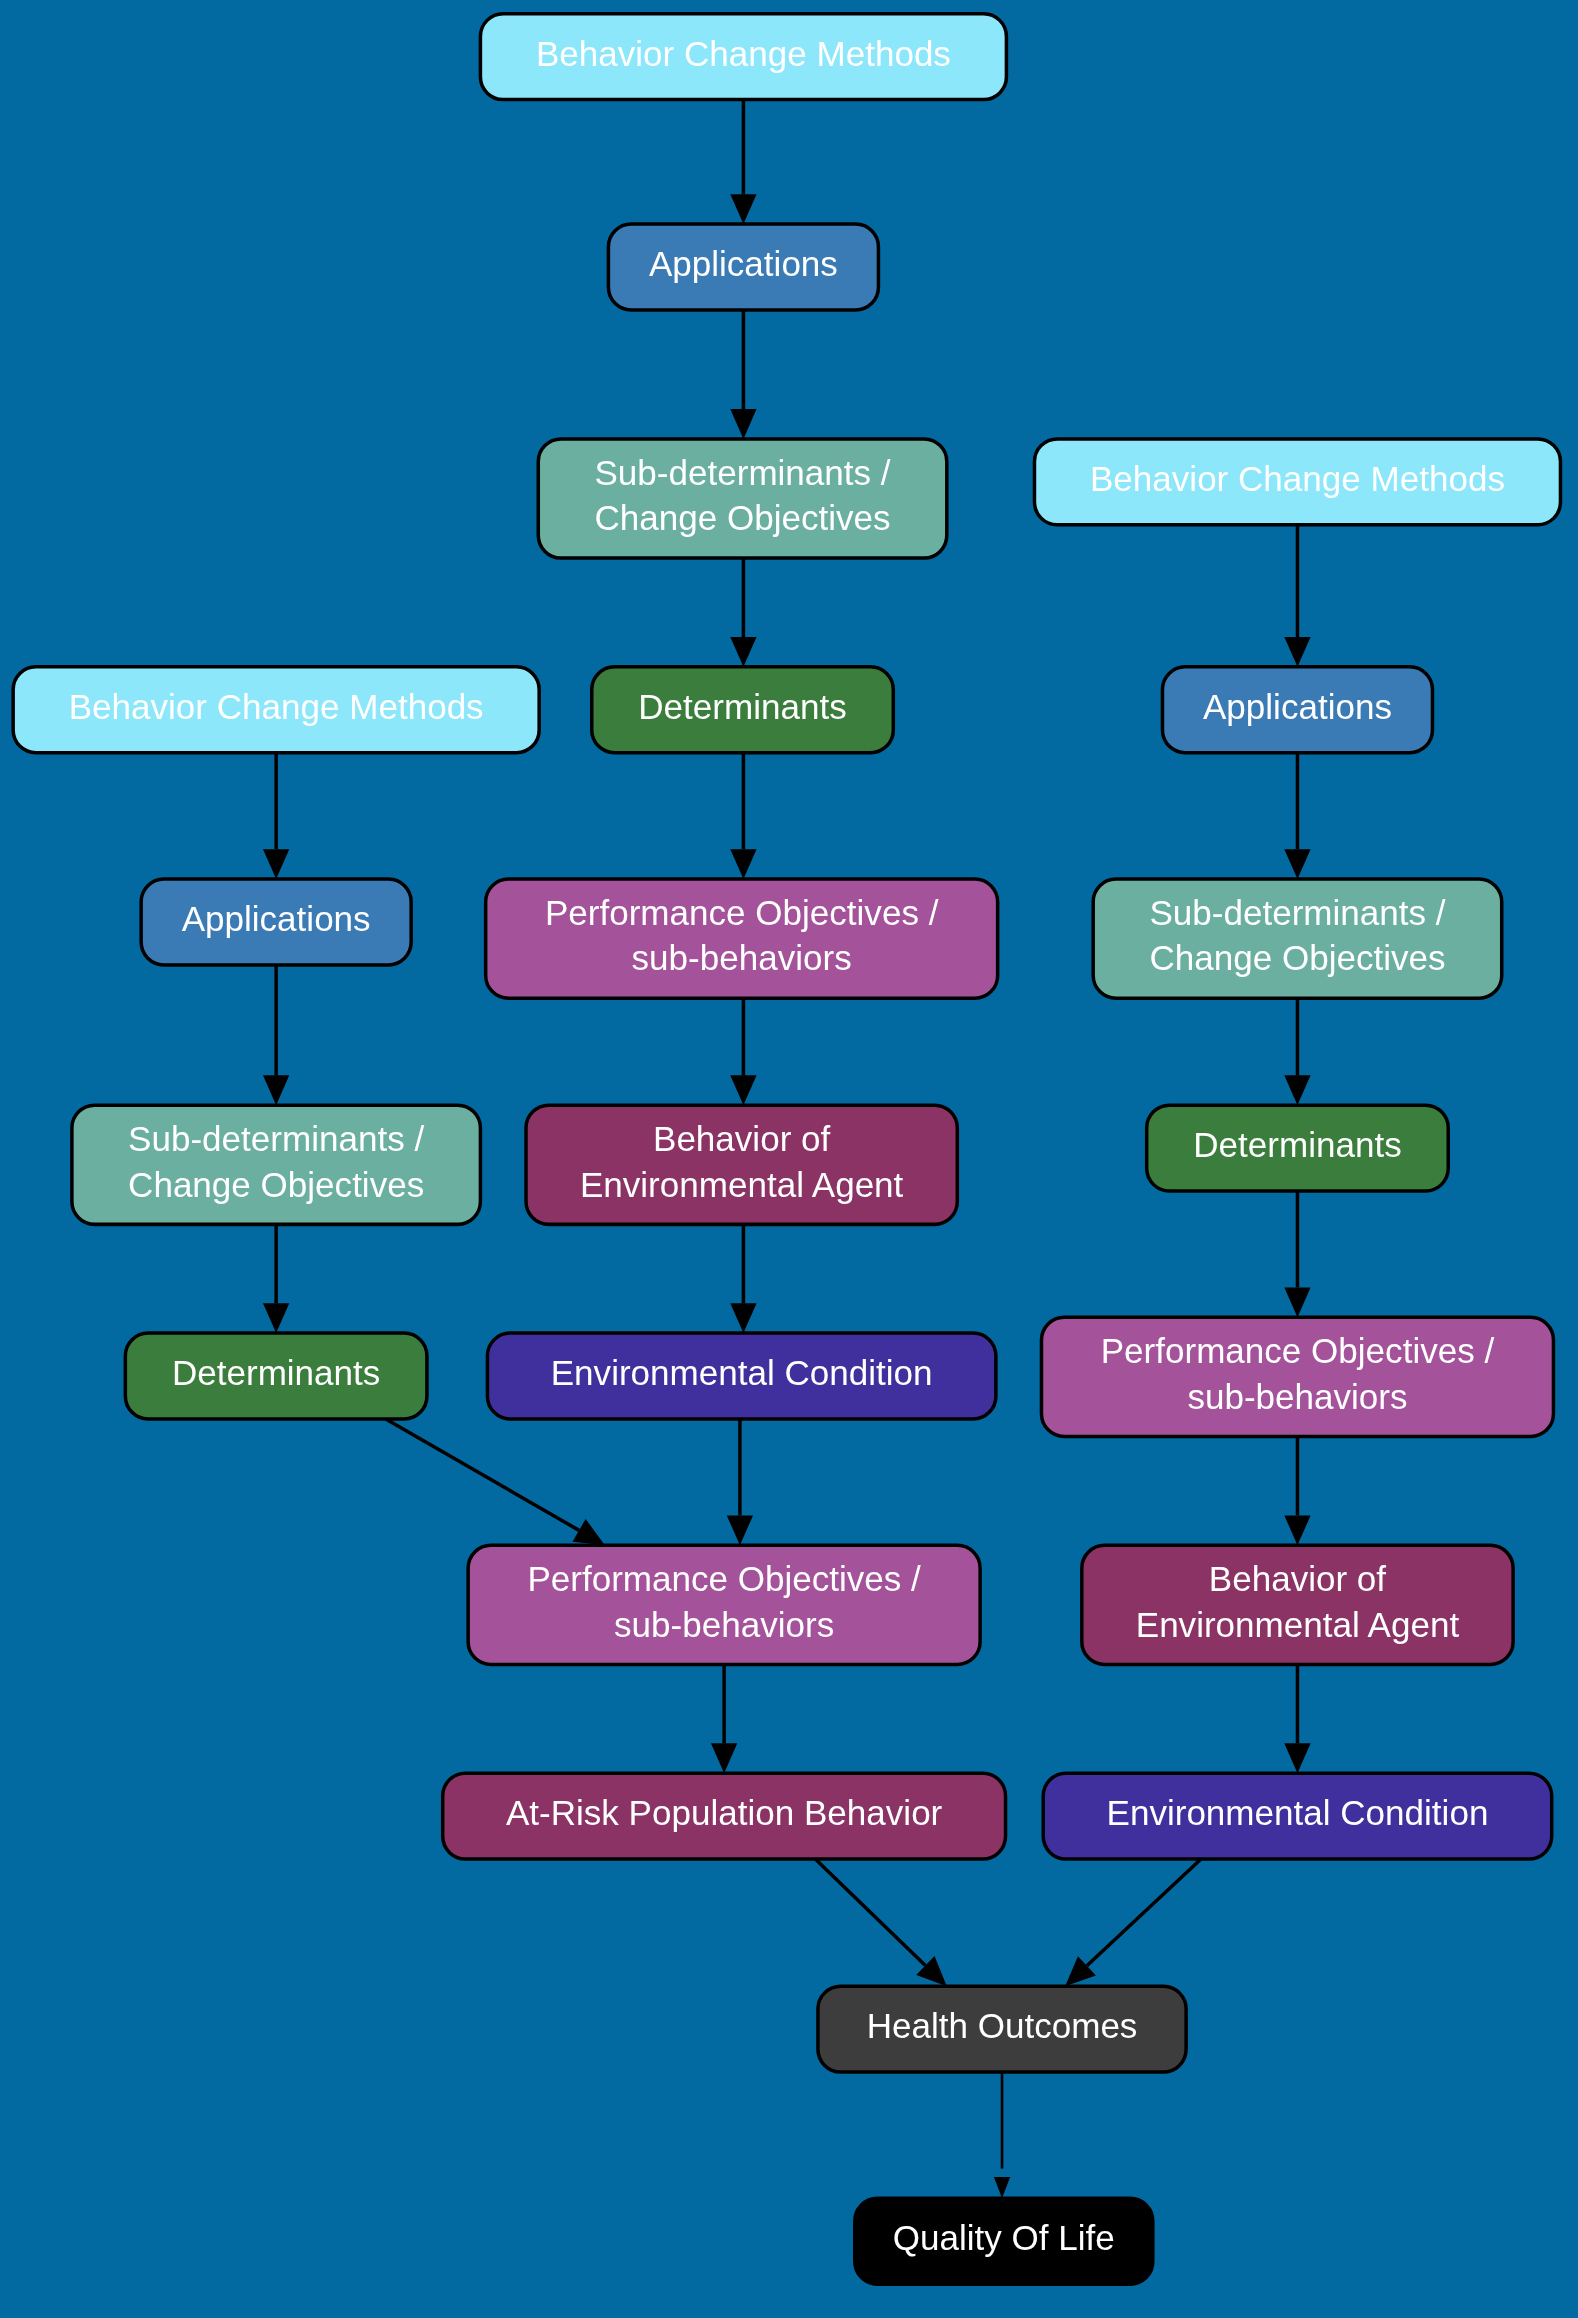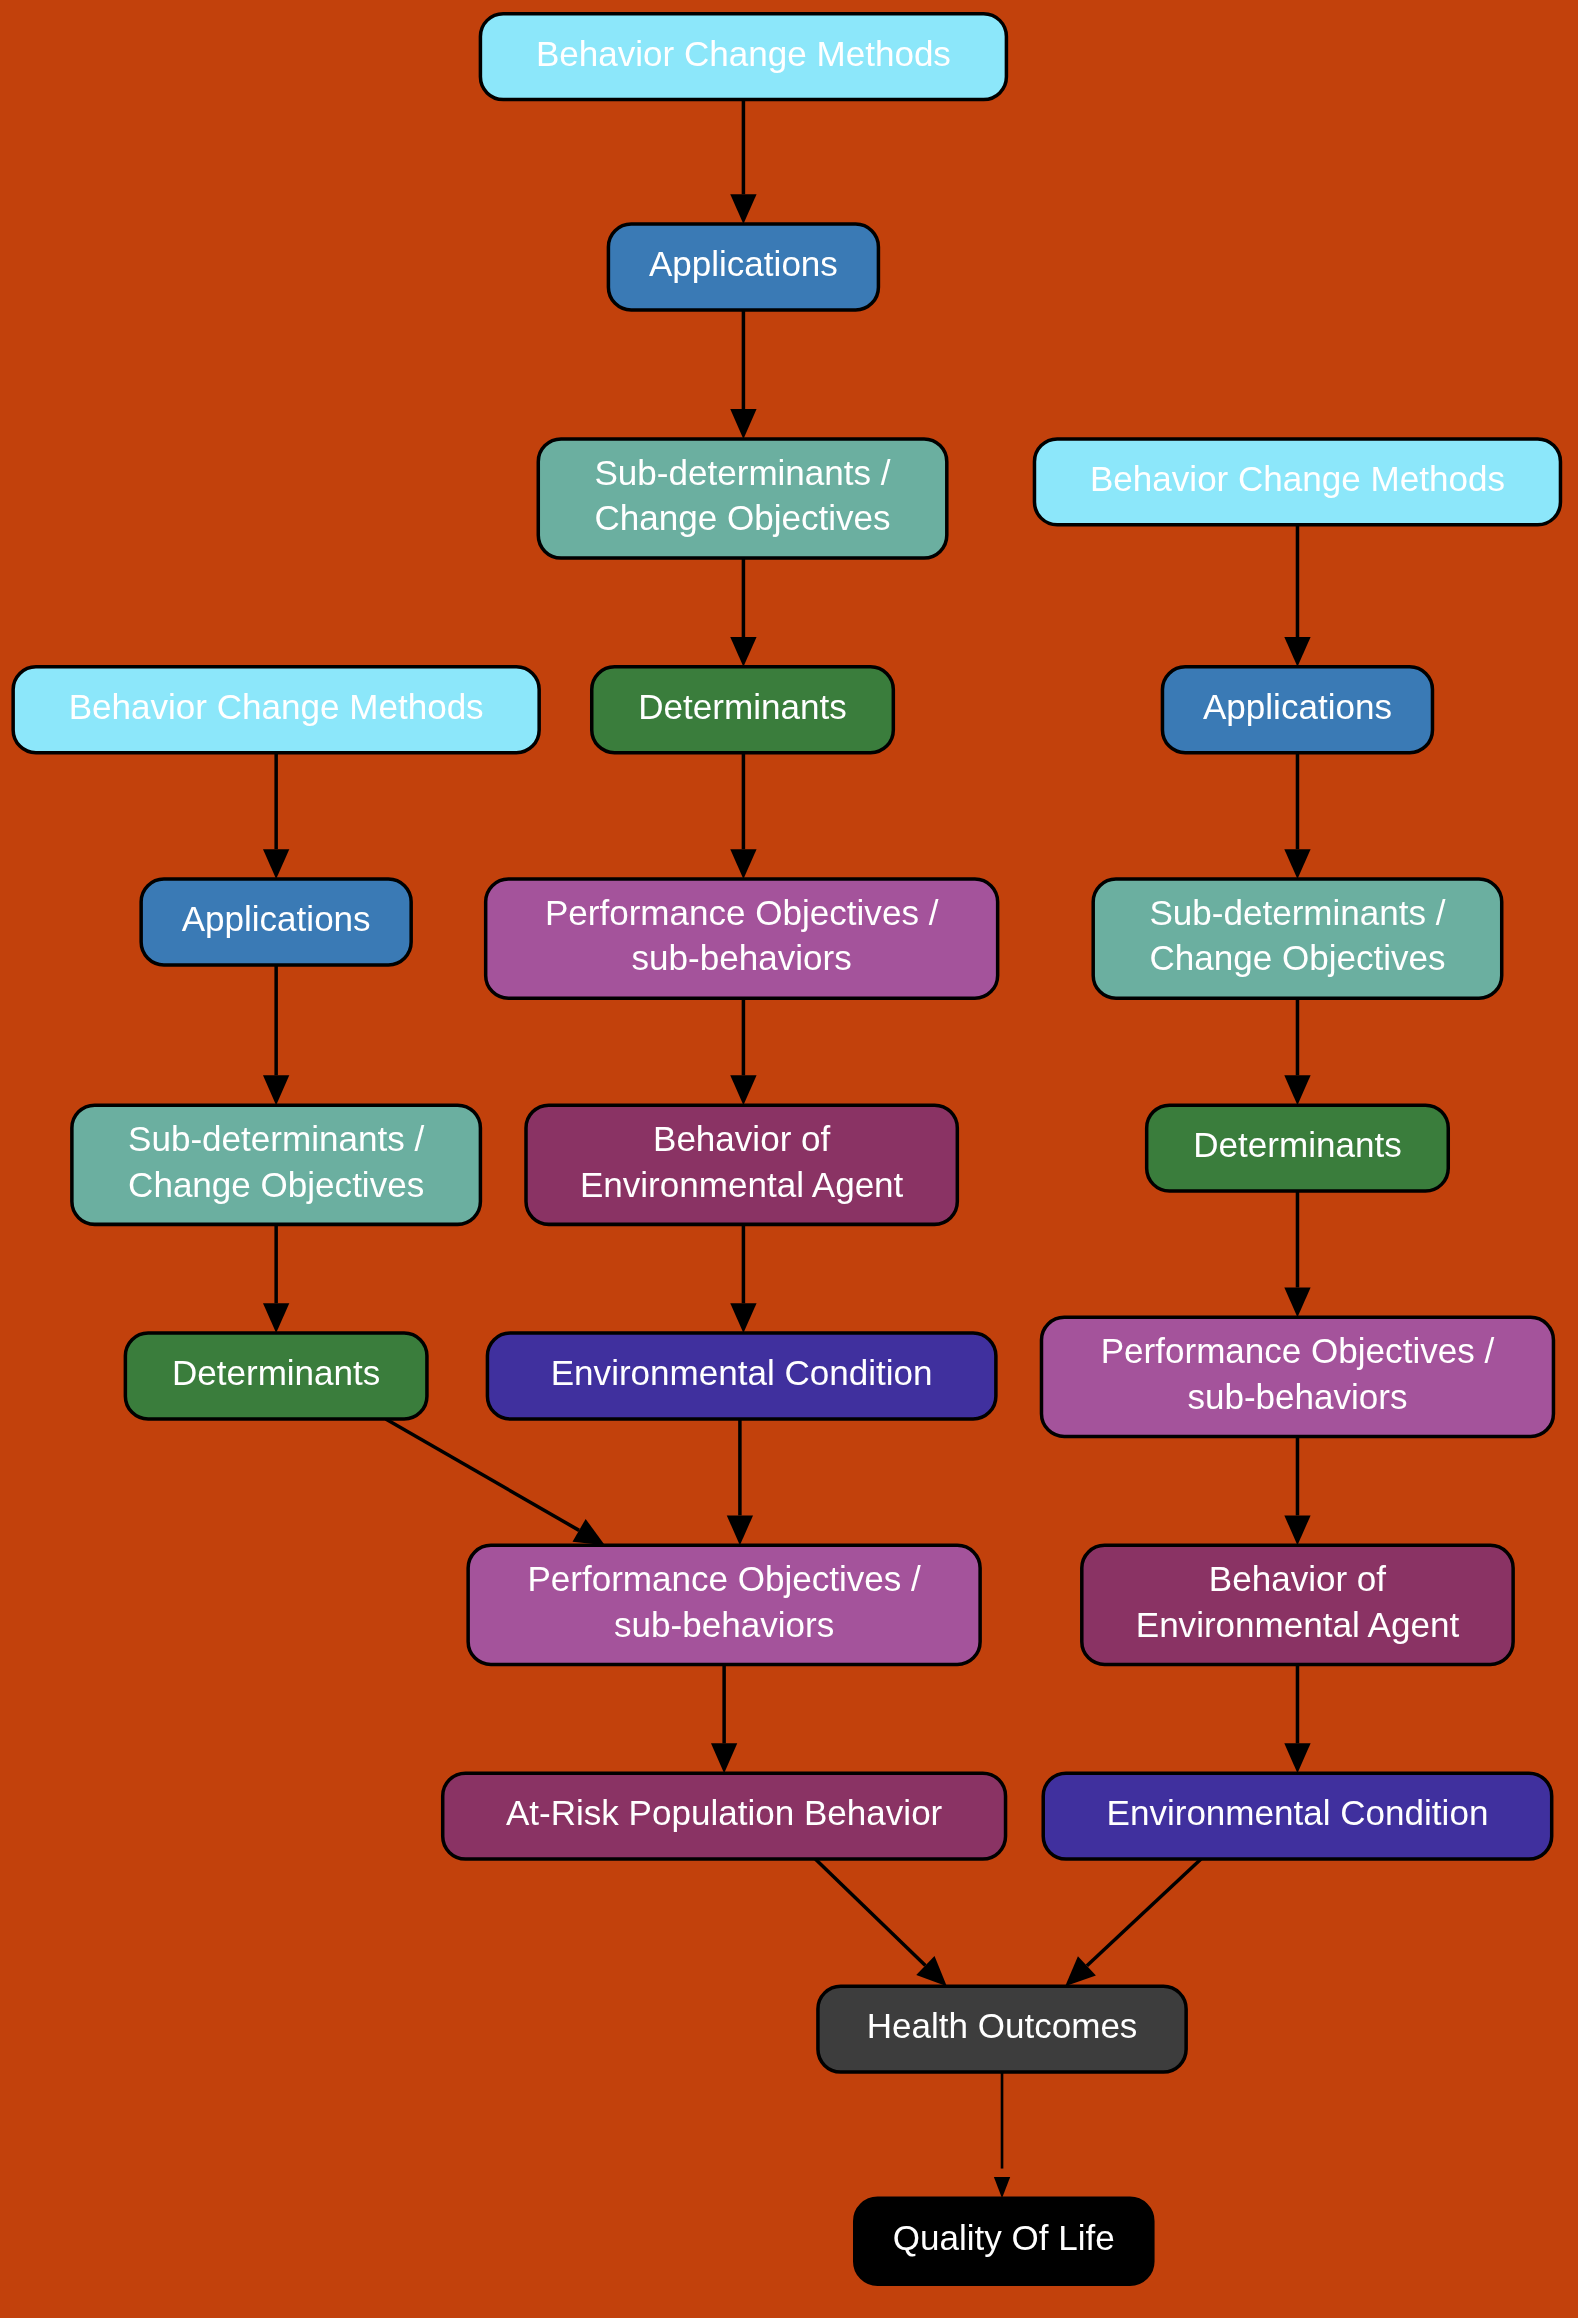--- a/index.html
+++ b/index.html
@@ -8,21 +8,21 @@
     padding: 0;
     background: #ffffff;
   }
   body {
     font-family: "Liberation Sans", sans-serif;
   }
   #diagram-root {
     position: relative;
     width: 1578px;
     height: 2319px;
-    background: #c2410c;
+    background: #0369a1;
     overflow: hidden;
   }
   svg#flow-canvas {
     position: absolute;
     top: 0;
     left: 0;
     width: 1578px;
     height: 2319px;
     display: block;
   }

